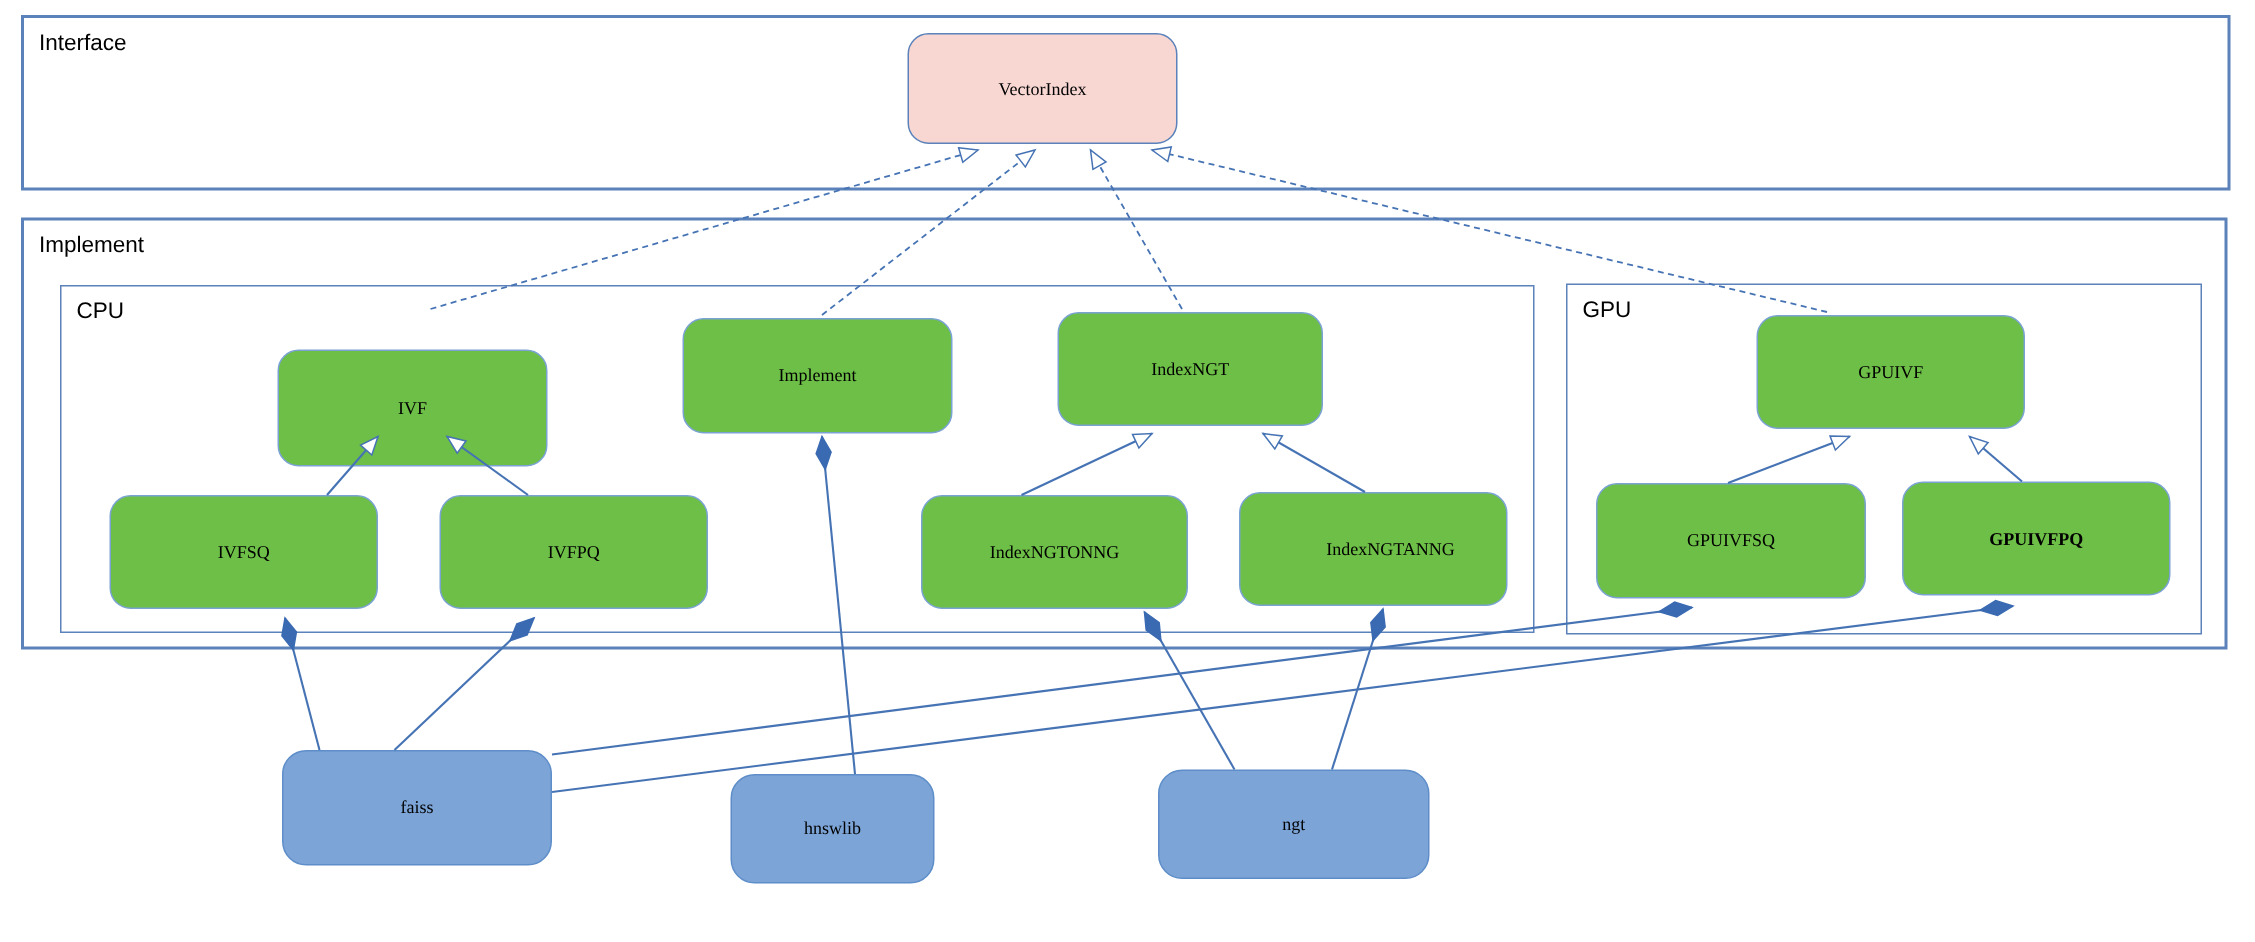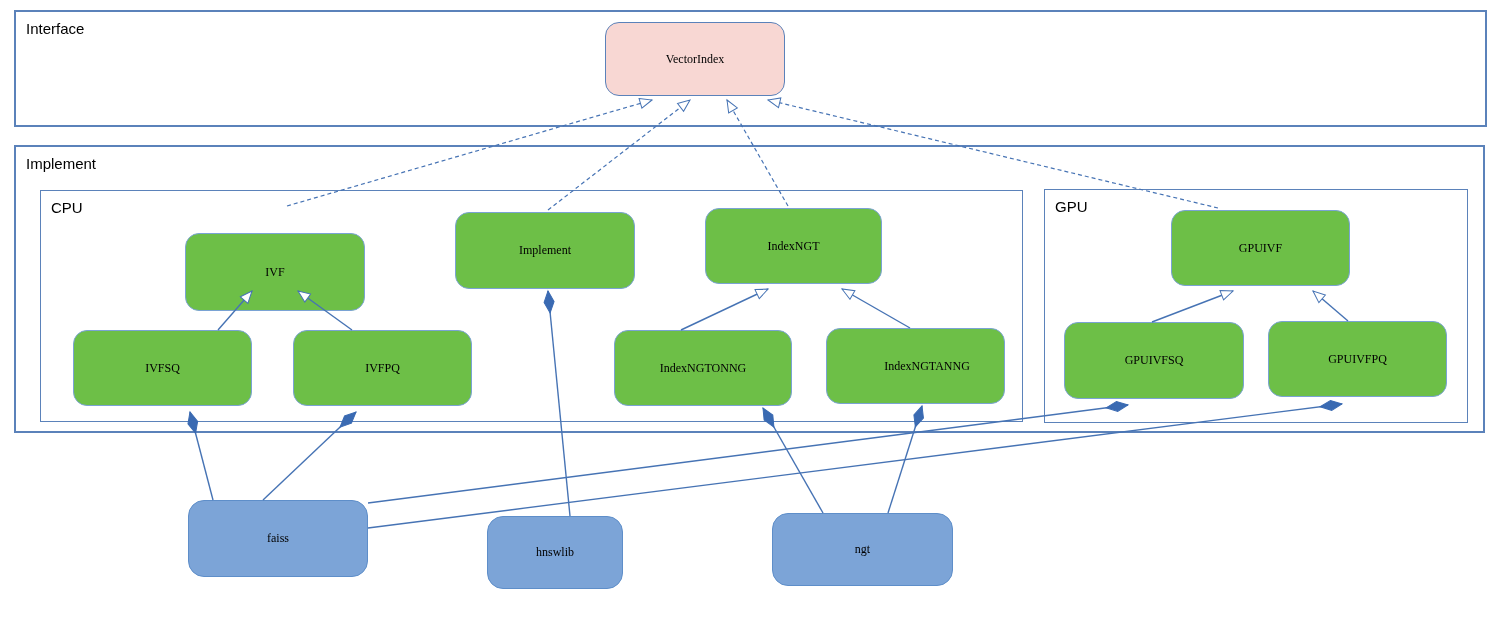--- a/index.html
+++ b/index.html
@@ -76,21 +76,21 @@
   <div class="node class" style="left:185px;top:208px;width:180px;height:78px;margin-top:25px;">IVF</div>
   <div class="node class" style="left:455px;top:212px;width:180px;height:77px;">Implement</div>
   <div class="node class" style="left:705px;top:208px;width:177px;height:76px;">IndexNGT</div>
   <div class="node class" style="left:73px;top:330px;width:179px;height:76px;">IVFSQ</div>
 
   <div class="node class" style="left:1171px;top:210px;width:179px;height:76px;">GPUIVF</div>
   <div class="node class" style="left:293px;top:330px;width:179px;height:76px;">IVFPQ</div>
   <div class="node class" style="left:614px;top:330px;width:178px;height:76px;">IndexNGTONNG</div>
   <div class="node class" style="left:826px;top:328px;width:179px;height:76px;padding-left:23px;">IndexNGTANNG</div>
   <div class="node class" style="left:1064px;top:322px;width:180px;height:77px;">GPUIVFSQ</div>
-  <div class="node class" style="left:1268px;top:321px;width:179px;height:76px;">GPUIVFPQ</div>
+  <div class="node class" style="left:1268px;top:321px;width:179px;height:76px;font-weight:bold;">GPUIVFPQ</div>
 
   <div class="node library" style="left:188px;top:500px;width:180px;height:77px;">faiss</div>
   <div class="node library" style="left:487px;top:516px;width:136px;height:73px;">hnswlib</div>
   <div class="node library" style="left:772px;top:513px;width:181px;height:73px;">ngt</div>
 
   <svg id="edge-layer" width="1503" height="628" viewBox="0 0 1503 628">
     <defs>
       <marker id="tri" markerUnits="userSpaceOnUse" markerWidth="15" markerHeight="13" refX="13" refY="6" orient="auto">
         <path class="tri-head" d="M1,1 L13,6 L1,11 Z"></path>
       </marker>

